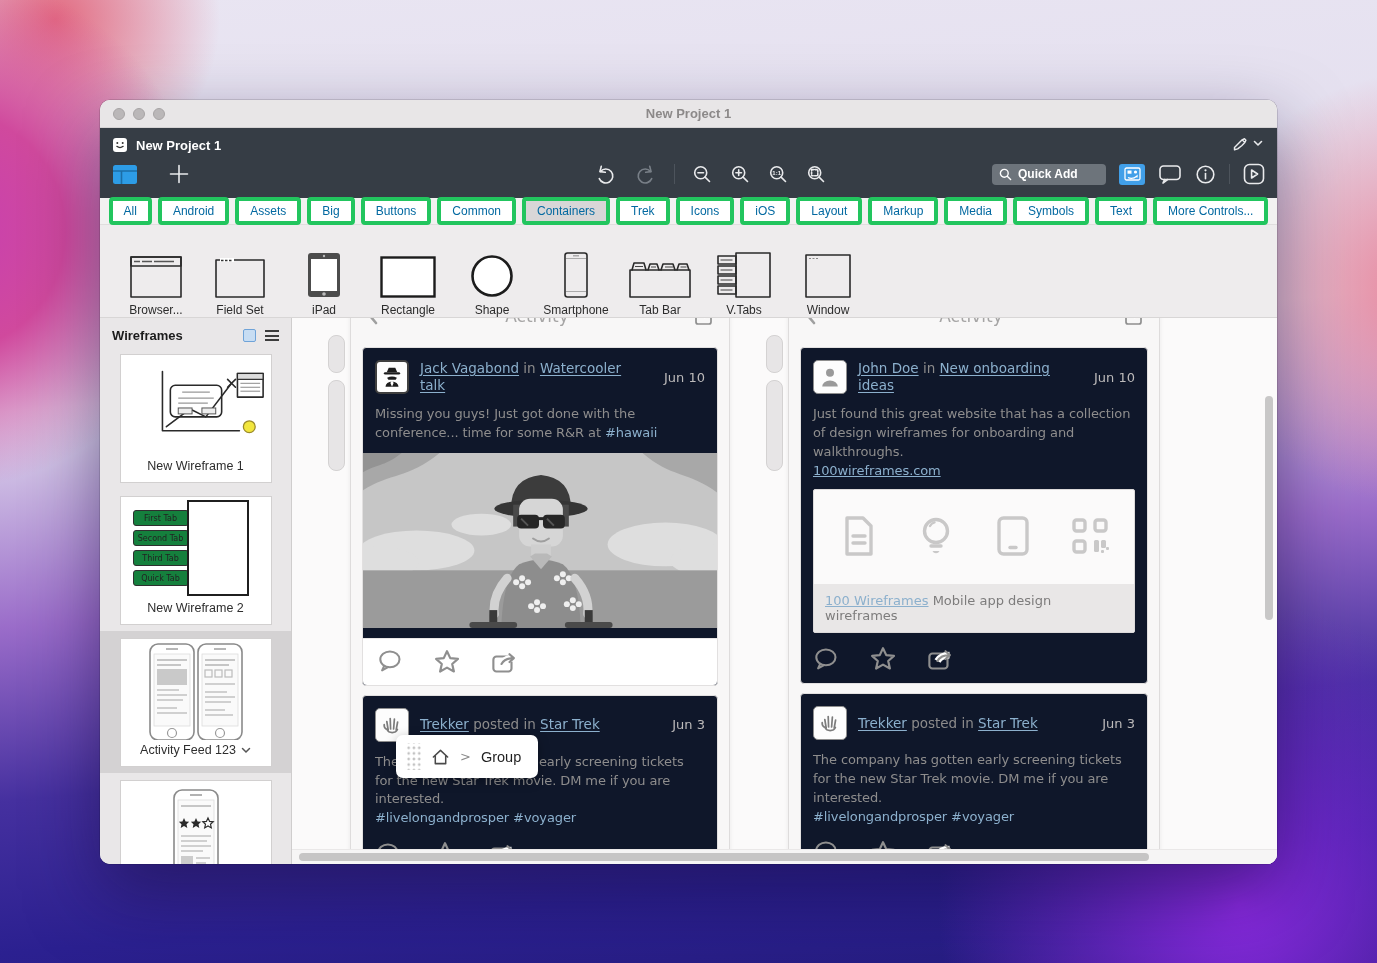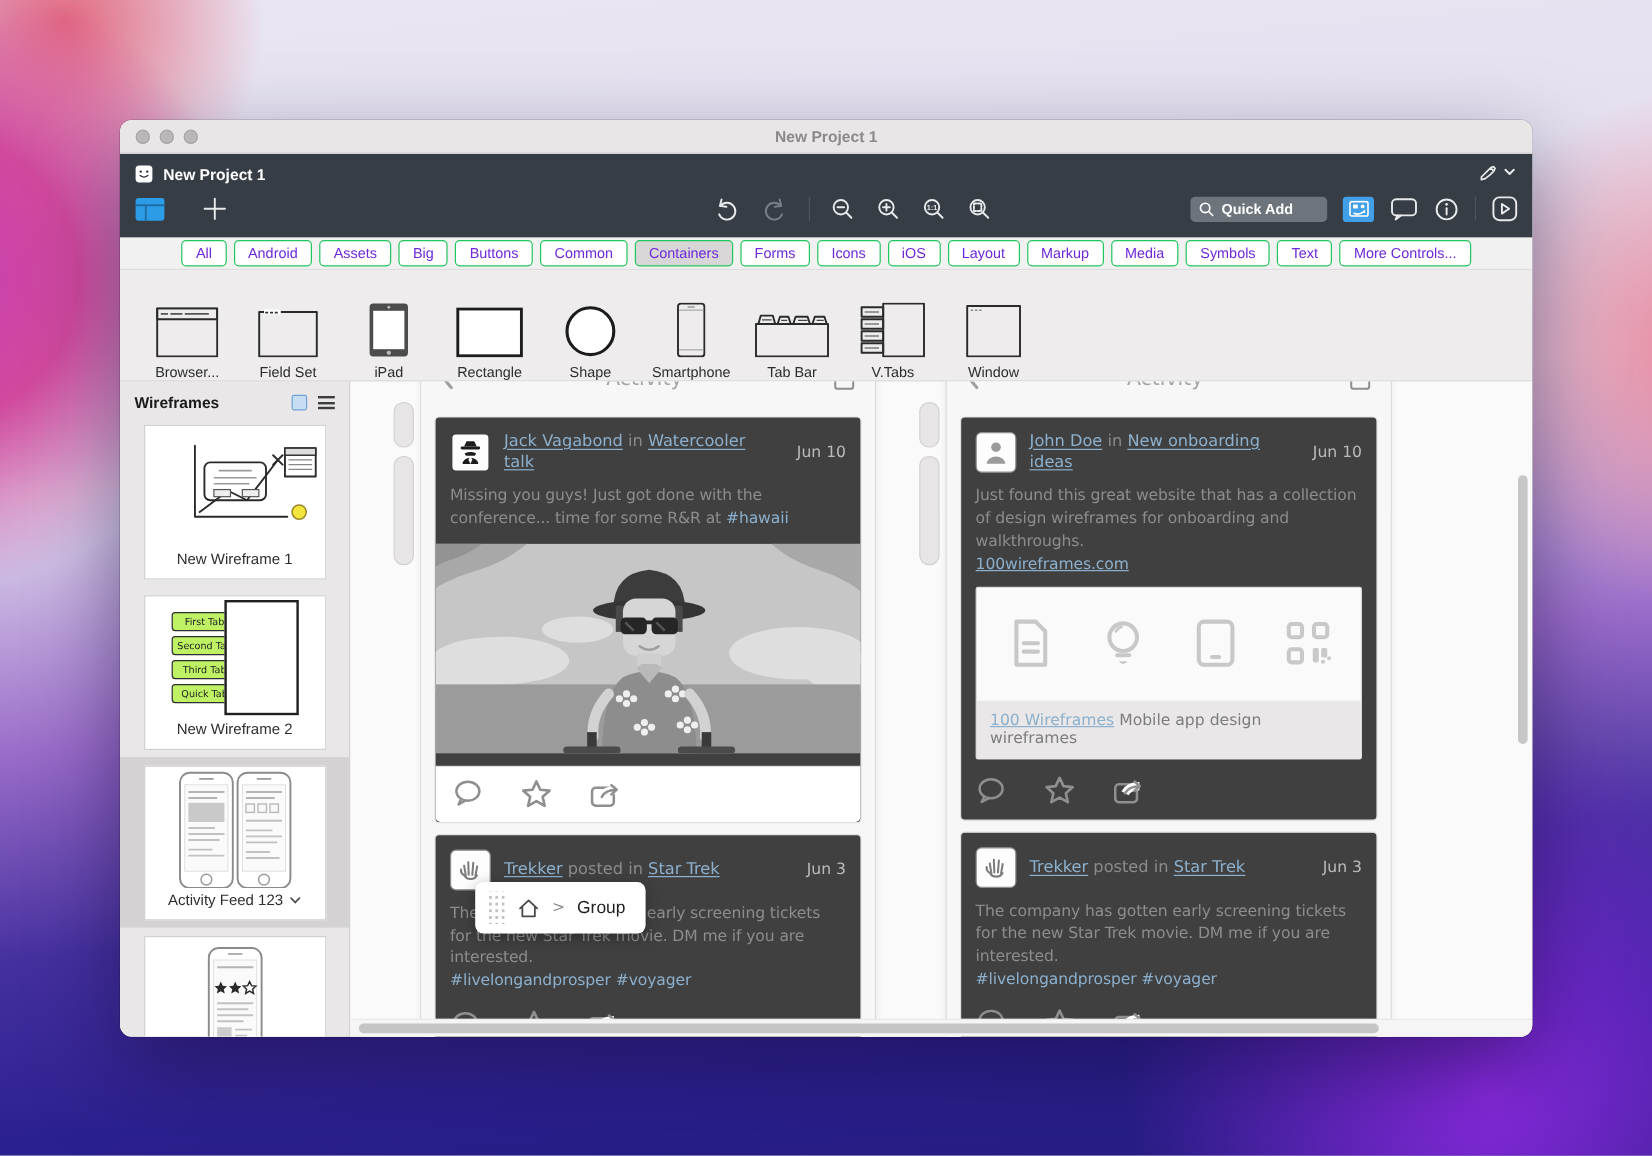--- a/index.html
+++ b/index.html
@@ -39,22 +39,22 @@
   .quickadd { width:114px; height:21px; background:#6d747b; border-radius:4px;
     display:flex; align-items:center; gap:6px; padding:0 7px; }
   .quickadd span { color:#fff; font-size:12px; font-weight:bold; }
   .lib-btn { width:26px; height:21px; background:#419fe8; border-radius:3px;
     display:flex; align-items:center; justify-content:center; }
   svg { display:block; }
 
   
   .cattabs { background:#f2f1f1; border-bottom:1px solid #e0dede; height:27px; flex:none;
     display:flex; align-items:center; justify-content:center; gap:6px; }
-  .pill { font-family:"Liberation Sans",sans-serif; font-size:12px; color:#6d28d9;
-    background:#fff; border:1px solid #22c55e; border-radius:4px; padding:3px 11px; cursor:default; }
+  .pill { font-family:"Liberation Sans",sans-serif; font-size:12px; color:#0369a1;
+    background:#fff; border:4px solid #22c55e; border-radius:4px; padding:3px 11px; cursor:default; }
   .pill.selected { background:#d8d6d7; }
 
   
   .palette { background:#eeeced; border-bottom:1px solid #d8d6d6; height:93px; flex:none;
     display:flex; align-items:flex-end; padding:8px 0 0 14px; }
   .pal-item { width:84px; display:flex; flex-direction:column; align-items:center; }
   .pal-icon { height:56px; display:flex; align-items:flex-end; justify-content:center; padding-bottom:5px; }
   .pal-label { font-size:12px; color:#2c2c2c; }
 
   
@@ -67,39 +67,39 @@
   .grid-ico { width:13px; height:13px; border:1.5px solid #6fa3d8; background:#c7ddf3; border-radius:2px; }
   .list-ico { width:14px; height:11px; border-top:2px solid #3c3c3c; border-bottom:2px solid #3c3c3c; position:relative; }
   .list-ico:after { content:""; position:absolute; left:0; right:0; top:2.5px; height:2px; background:#3c3c3c; }
   .thumb-row { padding:7px 0 6px; display:flex; flex-direction:column; align-items:center; }
   .thumb-row.selected { background:#d4d2d3; }
   .thumb-card { width:152px; background:#fff; border:1px solid #d2d0d0; display:flex;
     flex-direction:column; align-items:center; }
   .thumb-draw { height:102px; display:flex; align-items:center; justify-content:center; width:100%; }
   .thumb-label { font-size:12.5px; color:#2e2e2e; padding:2px 0 9px; display:flex; align-items:center; gap:5px; }
   .t2wrap { position:relative; width:130px; height:96px; }
-  .mini-tab { position:absolute; left:12px; width:56px; height:16px; background:#bef264;
+  .mini-tab { position:absolute; left:2px; width:56px; height:16px; background:#15803d;
     border:1.5px solid #2f2f2f; border-radius:3px; font-size:8px; color:#222;
     display:flex; align-items:center; justify-content:center; font-family:"DejaVu Sans",sans-serif; }
   .t2rect { position:absolute; left:56px; top:0; width:62px; height:96px; background:#fff; border:2px solid #1f1f1f; }
 
   
   .canvas { flex:1; position:relative; overflow:hidden; background:#fbfafa; }
   .phone { position:absolute; top:-56px; height:920px; background:#f8f7f7;
     border:1px solid #dedcdc; border-radius:3px; box-shadow:0 1px 5px rgba(0,0,0,.07); }
   .phoneA { left:58px; width:380px; }
   .phoneB { left:496px; width:372px; }
   .side-btns { position:absolute; left:-23px; top:72px; width:17px; display:flex; flex-direction:column; gap:7px; }
   .side-btns i { display:block; background:#e7e5e6; border:1px solid #d4d2d2; border-radius:8px; }
   .sb1 { height:38px; } .sb2 { height:91px; }
   .phone-head { height:72px; display:flex; align-items:flex-end; padding:0 13px 9px; }
   .ph-title { flex:1; text-align:center; font-family:"DejaVu Sans",sans-serif; font-size:17px; color:#a6a5a5; }
   .feed { padding:12px 11px 20px; display:flex; flex-direction:column; gap:9px; }
 
-  .post { background:#404040; border:1px solid #e2e0e0; border-radius:4px; padding:12px;
+  .post { background:#0f172a; border:1px solid #e2e0e0; border-radius:4px; padding:12px;
     font-family:"DejaVu Sans",sans-serif; }
   .post-head { display:flex; align-items:center; gap:11px; }
   .avatar { width:34px; height:34px; border:2px solid #3f3f3f; border-radius:5px; background:#fdfdfd;
     display:flex; align-items:center; justify-content:center; flex:none; }
   .avatar.gray { border:1.6px solid #8e8e8e; }
   .byline { flex:1; font-size:13.5px; color:#8c8b8b; line-height:1.25; }
   .byline a { color:#8cb0cd; text-decoration:underline; text-underline-offset:2px; }
   .date { font-size:13px; color:#bcbaba; white-space:nowrap; margin-left:8px; }
   .post-text { margin-top:11px; font-size:13px; line-height:1.45; color:#8e8d8d; letter-spacing:-.1px; }
   .post-text a, .hashtags { color:#8cb0cd; }
@@ -270,21 +270,21 @@
       <button class="pill">Assets</button>
 
       <button class="pill">Big</button>
 
       <button class="pill">Buttons</button>
 
       <button class="pill">Common</button>
 
       <button class="pill selected">Containers</button>
 
-      <button class="pill">Forms</button>
+      <button class="pill">Trek</button>
 
       <button class="pill">Icons</button>
 
       <button class="pill">iOS</button>
 
       <button class="pill">Layout</button>
 
       <button class="pill">Markup</button>
 
       <button class="pill">Media</button>

